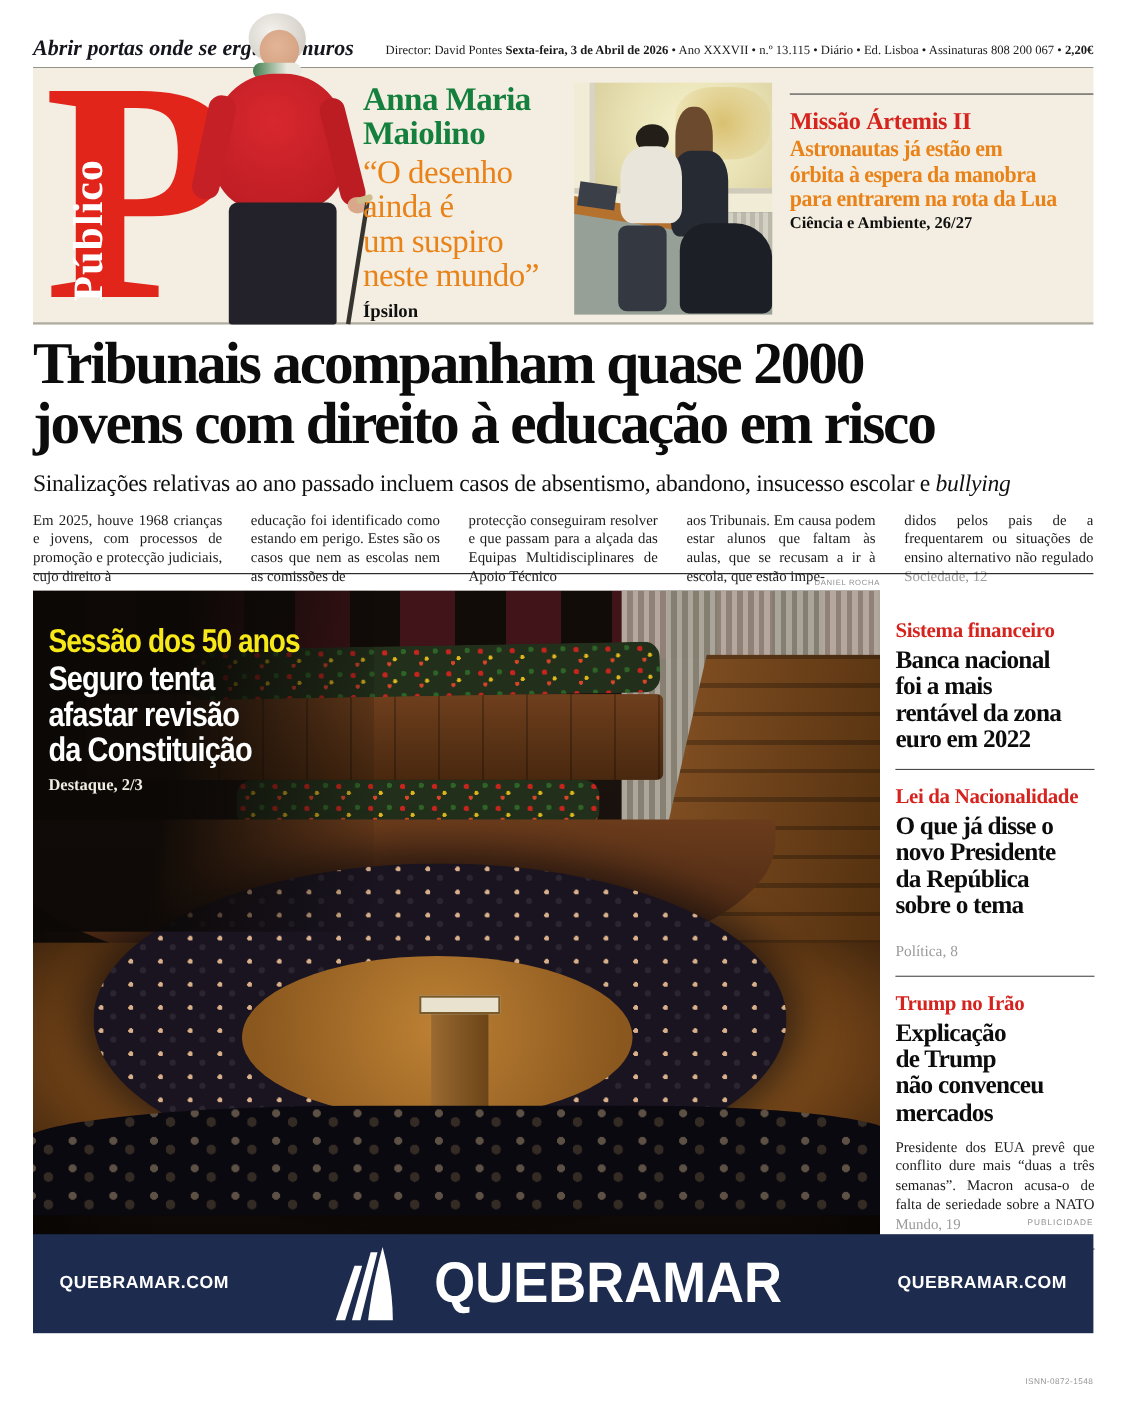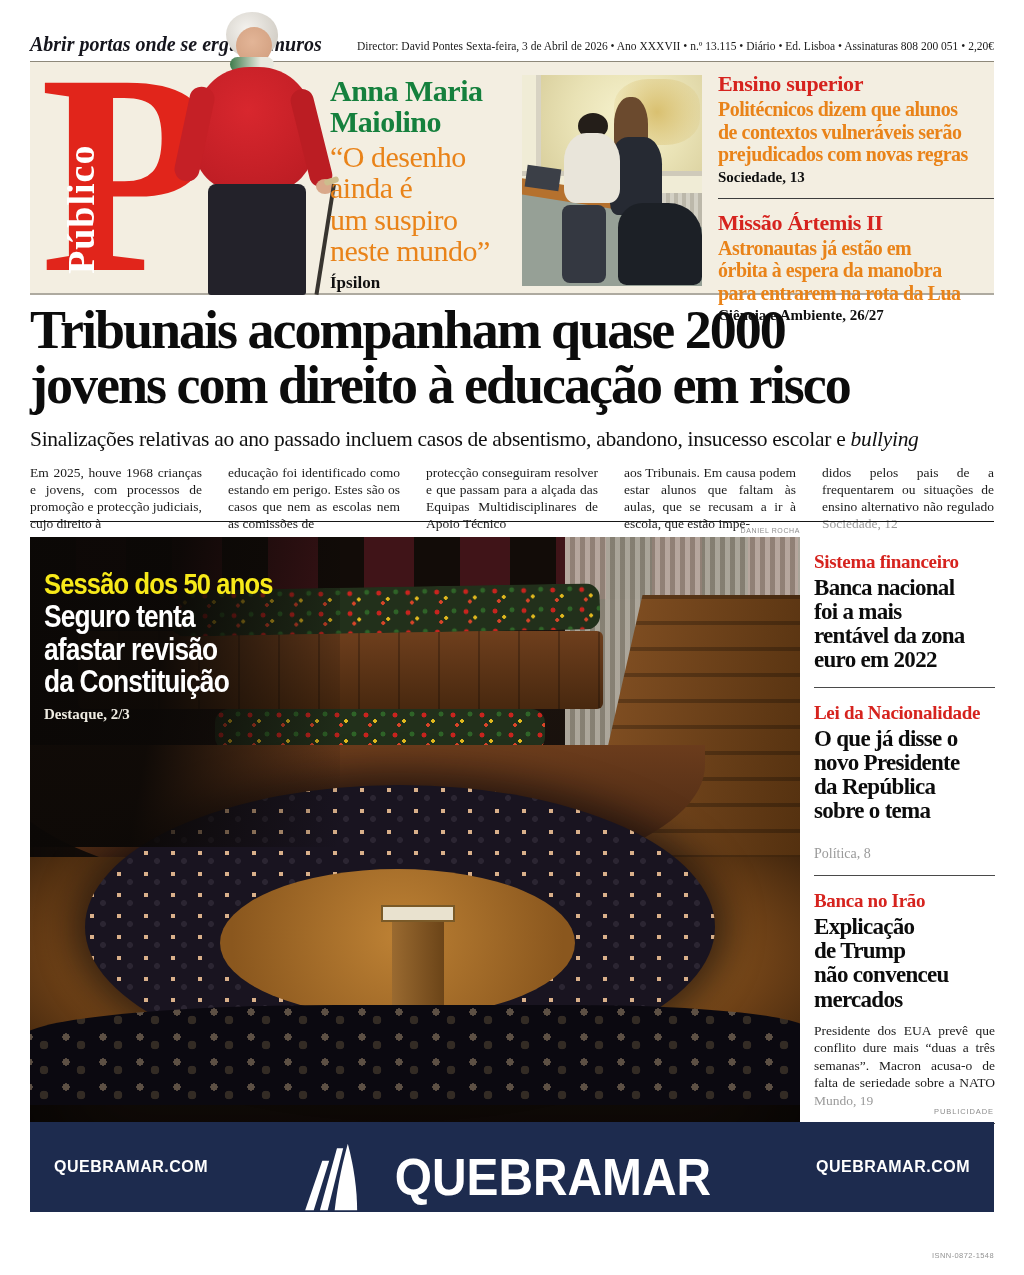--- a/index.html
+++ b/index.html
@@ -2,21 +2,21 @@
 <html><head>
 <meta charset="utf-8">
 <style>
   * { margin:0; padding:0; box-sizing:border-box; }
   html,body { width:1024px; height:1275px; }
   body { position:relative; background:#fff; font-family:"Liberation Serif", serif; color:#111; overflow:hidden; }
 
   
   .slogan { position:absolute; left:30px; top:34px; font:italic bold 20px/1 "Liberation Serif", serif; color:#15151d; z-index:1; }
   .dirline { position:absolute; right:30px; top:40px; font-size:11.5px; color:#1a1a1a; white-space:nowrap; z-index:1; }
-  .dirline b { font-weight:normal;margin-top:12px; }
+  .dirline b { font-weight:bold;margin-top:12px; }
   .toprule { position:absolute; left:30px; top:61px; width:964px; height:1px; background:#8d887a; z-index:1; }
 
   
   .band { position:absolute; left:30px; top:62px; width:964px; height:233px; background:#f3eee1; border-bottom:2px solid #aeaaa0; z-index:2; }
 
   .logo { position:absolute; left:10px; top:6px; width:150px; height:220px; }
   .logo-p { position:absolute; left:0; top:0; font:bold 286px/0.74 "Liberation Serif", serif; color:#e1251b; }
   .logo-vert { position:absolute; left:22px; top:206px; transform:rotate(-90deg); transform-origin:0 0; font:bold 38px/1 "Liberation Serif", serif; color:#fff; letter-spacing:1px; white-space:nowrap; }
 
   
@@ -107,44 +107,44 @@
       radial-gradient(circle 5px at 9px 7px, #5d5044 70%, transparent 76%),
       radial-gradient(circle 6px at 24px 15px, #332b24 70%, transparent 76%);
     background-size:37px 25px; }
   .ph-leftdark { left:0; top:0; width:310px; height:310px; background:linear-gradient(100deg, rgba(11,8,6,0.95) 42%, rgba(11,8,6,0)); }
 
   .ph-kicker { position:absolute; left:14px; top:32px; font:bold 30px/1 "Liberation Sans", sans-serif; color:#f7e919; letter-spacing:-1px; transform:scaleX(0.85); transform-origin:left top; white-space:nowrap; z-index:3; }
   .ph-head { position:absolute; left:14px; top:64px; width:260px; font:bold 31px/1.05 "Liberation Sans", sans-serif; color:#fff; letter-spacing:-1px; transform:scaleX(0.85); transform-origin:left top; white-space:pre-line; z-index:3; }
   .ph-ref { position:absolute; left:14px; top:170px; font:bold 15px/1 "Liberation Serif", serif; color:#efece2; z-index:3; }
 
   
-  .sidebar { position:absolute; left:814px; top:552px; width:181px; }
+  .sidebar { position:absolute; left:814px; top:564px; width:181px; }
   .sb-kicker { font:bold 19px/1 "Liberation Serif", serif; color:#d6231e; letter-spacing:-0.3px; }
   .sb-head { margin-top:5px; font:bold 23px/1.05 "Liberation Serif", serif; color:#0c0c0c; letter-spacing:-0.7px; white-space:pre-line; }
   .sb-body { margin-top:10px; font:13.5px/1.3 "Liberation Serif", serif; color:#1b1b1b; text-align:justify; }
   .sb-refline { margin-top:24px; font:14px/1 "Liberation Serif", serif; color:#9a9a9a; }
   .sb-ref { color:#9a9a9a; }
   .sb-div { height:1px; background:#4a4a4a; margin:14px 0 15px; }
 
   
   .publabel { position:absolute; right:30px; top:1107px; font:7.5px "Liberation Sans", sans-serif; color:#8d8d8d; letter-spacing:0.9px; }
-  .ad { position:absolute; left:30px; top:1122px; width:964px; height:90px; background:#1d2b4e; display:flex; align-items:flex-end; justify-content:center; }
+  .ad { position:absolute; left:30px; top:1122px; width:964px; height:90px; background:#1d2b4e; display:flex; align-items:center; justify-content:center; }
   .ad-side { position:absolute; top:0; height:90px; display:flex; align-items:center; font:bold 16px "Liberation Sans", sans-serif; color:#fff; letter-spacing:0.5px; }
   .ad-left { left:24px; } .ad-right { right:24px; }
   .ad-center { display:flex; align-items:center; gap:20px; }
   .ad-brand { font:bold 52px/1 "Liberation Sans", sans-serif; color:#fff; letter-spacing:0; transform:scaleX(0.92); }
   .issn { position:absolute; right:30px; top:1219px; font:7.5px "Liberation Sans", sans-serif; color:#949494; letter-spacing:0.4px;margin-top:32px; }
 </style>
 </head>
 <body>
 
 <div class="slogan">Abrir portas onde se erguem muros</div>
 <div class="dirline">
   <span>Director: David Pontes</span>
-  <b>Sexta-feira, 3 de Abril de 2026</b><span> • Ano XXXVII • n.º 13.115 • Diário • Ed. Lisboa • Assinaturas 808 200 051 • </span><b>2,20€</b>
+  <b>Sexta-feira, 3 de Abril de 2026</b><span> • Ano XXXVII • n.º 13.115 • Diário • Ed. Lisboa • Assinaturas 808 200 067 • </span><b>2,20€</b>
 </div>
 <div class="toprule"></div>
 
 <div class="band">
 
   <div class="logo">
     <div class="logo-p">P</div>
     <div class="logo-vert">Público</div>
   </div>
 
@@ -181,27 +181,20 @@
     <div class="sp-laptop"></div>
     <div class="sp-stu2-hair"></div>
     <div class="sp-stu2-body"></div>
     <div class="sp-stu1-hair"></div>
     <div class="sp-stu1-body"></div>
     <div class="sp-chair"></div>
     <div class="sp-bags"></div>
   </div>
 
   <div class="tr-col">
-    <div>
-      <div class="tr-kicker">Ensino superior</div>
-      <div class="tr-head">Politécnicos dizem que alunos
-de contextos vulneráveis serão
-prejudicados com novas regras</div>
-      <div class="tr-ref">Sociedade, 13</div>
-    </div>
     <div class="tr-div"></div>
     <div>
       <div class="tr-kicker">Missão Ártemis II</div>
       <div class="tr-head">Astronautas já estão em
 órbita à espera da manobra
 para entrarem na rota da Lua</div>
       <div class="tr-ref">Ciência e Ambiente, 26/27</div>
     </div>
   </div>
 </div>
@@ -255,21 +248,21 @@
   <div>
     <div class="sb-kicker">Lei da Nacionalidade</div>
     <div class="sb-head">O que já disse o
 novo Presidente
 da República
 sobre o tema</div>
     <div class="sb-refline">Política, 8</div>
   </div>
   <div class="sb-div"></div>
   <div>
-    <div class="sb-kicker">Banca no Irão</div>
+    <div class="sb-kicker">Trump no Irão</div>
     <div class="sb-head">Explicação
 de Trump
 não convenceu
 mercados</div>
     <div class="sb-body"><span>Presidente dos EUA prevê que conflito dure mais “duas a três semanas”. Macron acusa-o de falta de seriedade sobre a NATO </span><span class="sb-ref">Mundo, 19</span></div>
   </div>
   <div class="sb-div"></div>
 </div>
 
 <div class="publabel">PUBLICIDADE</div>

